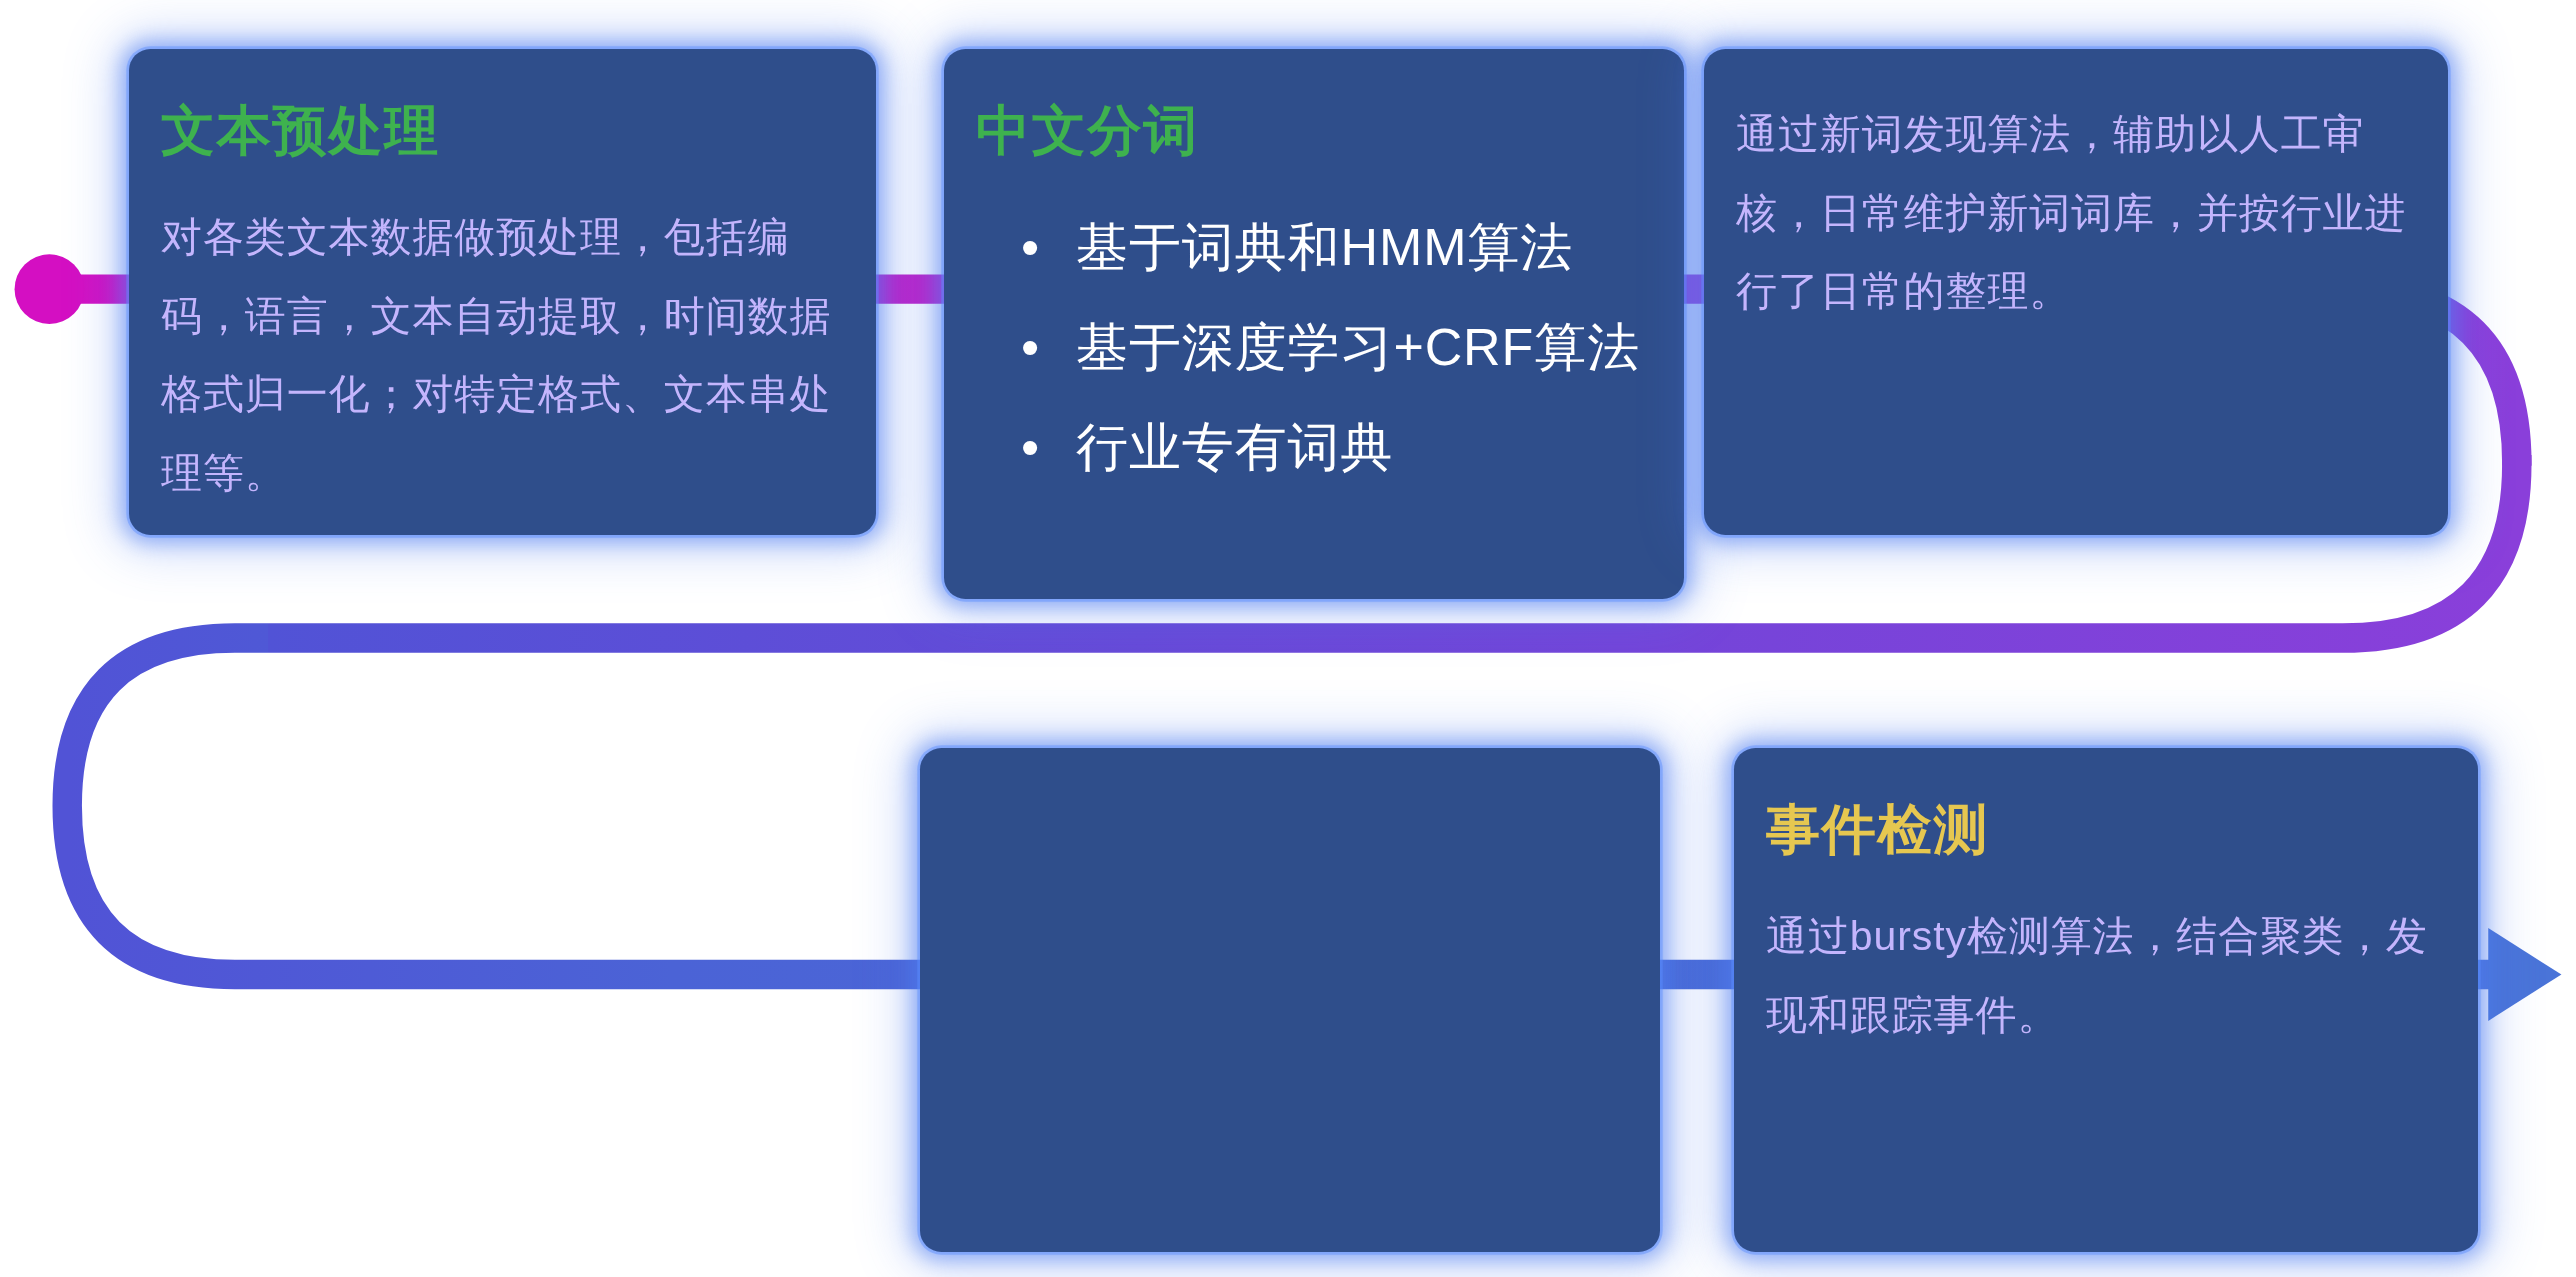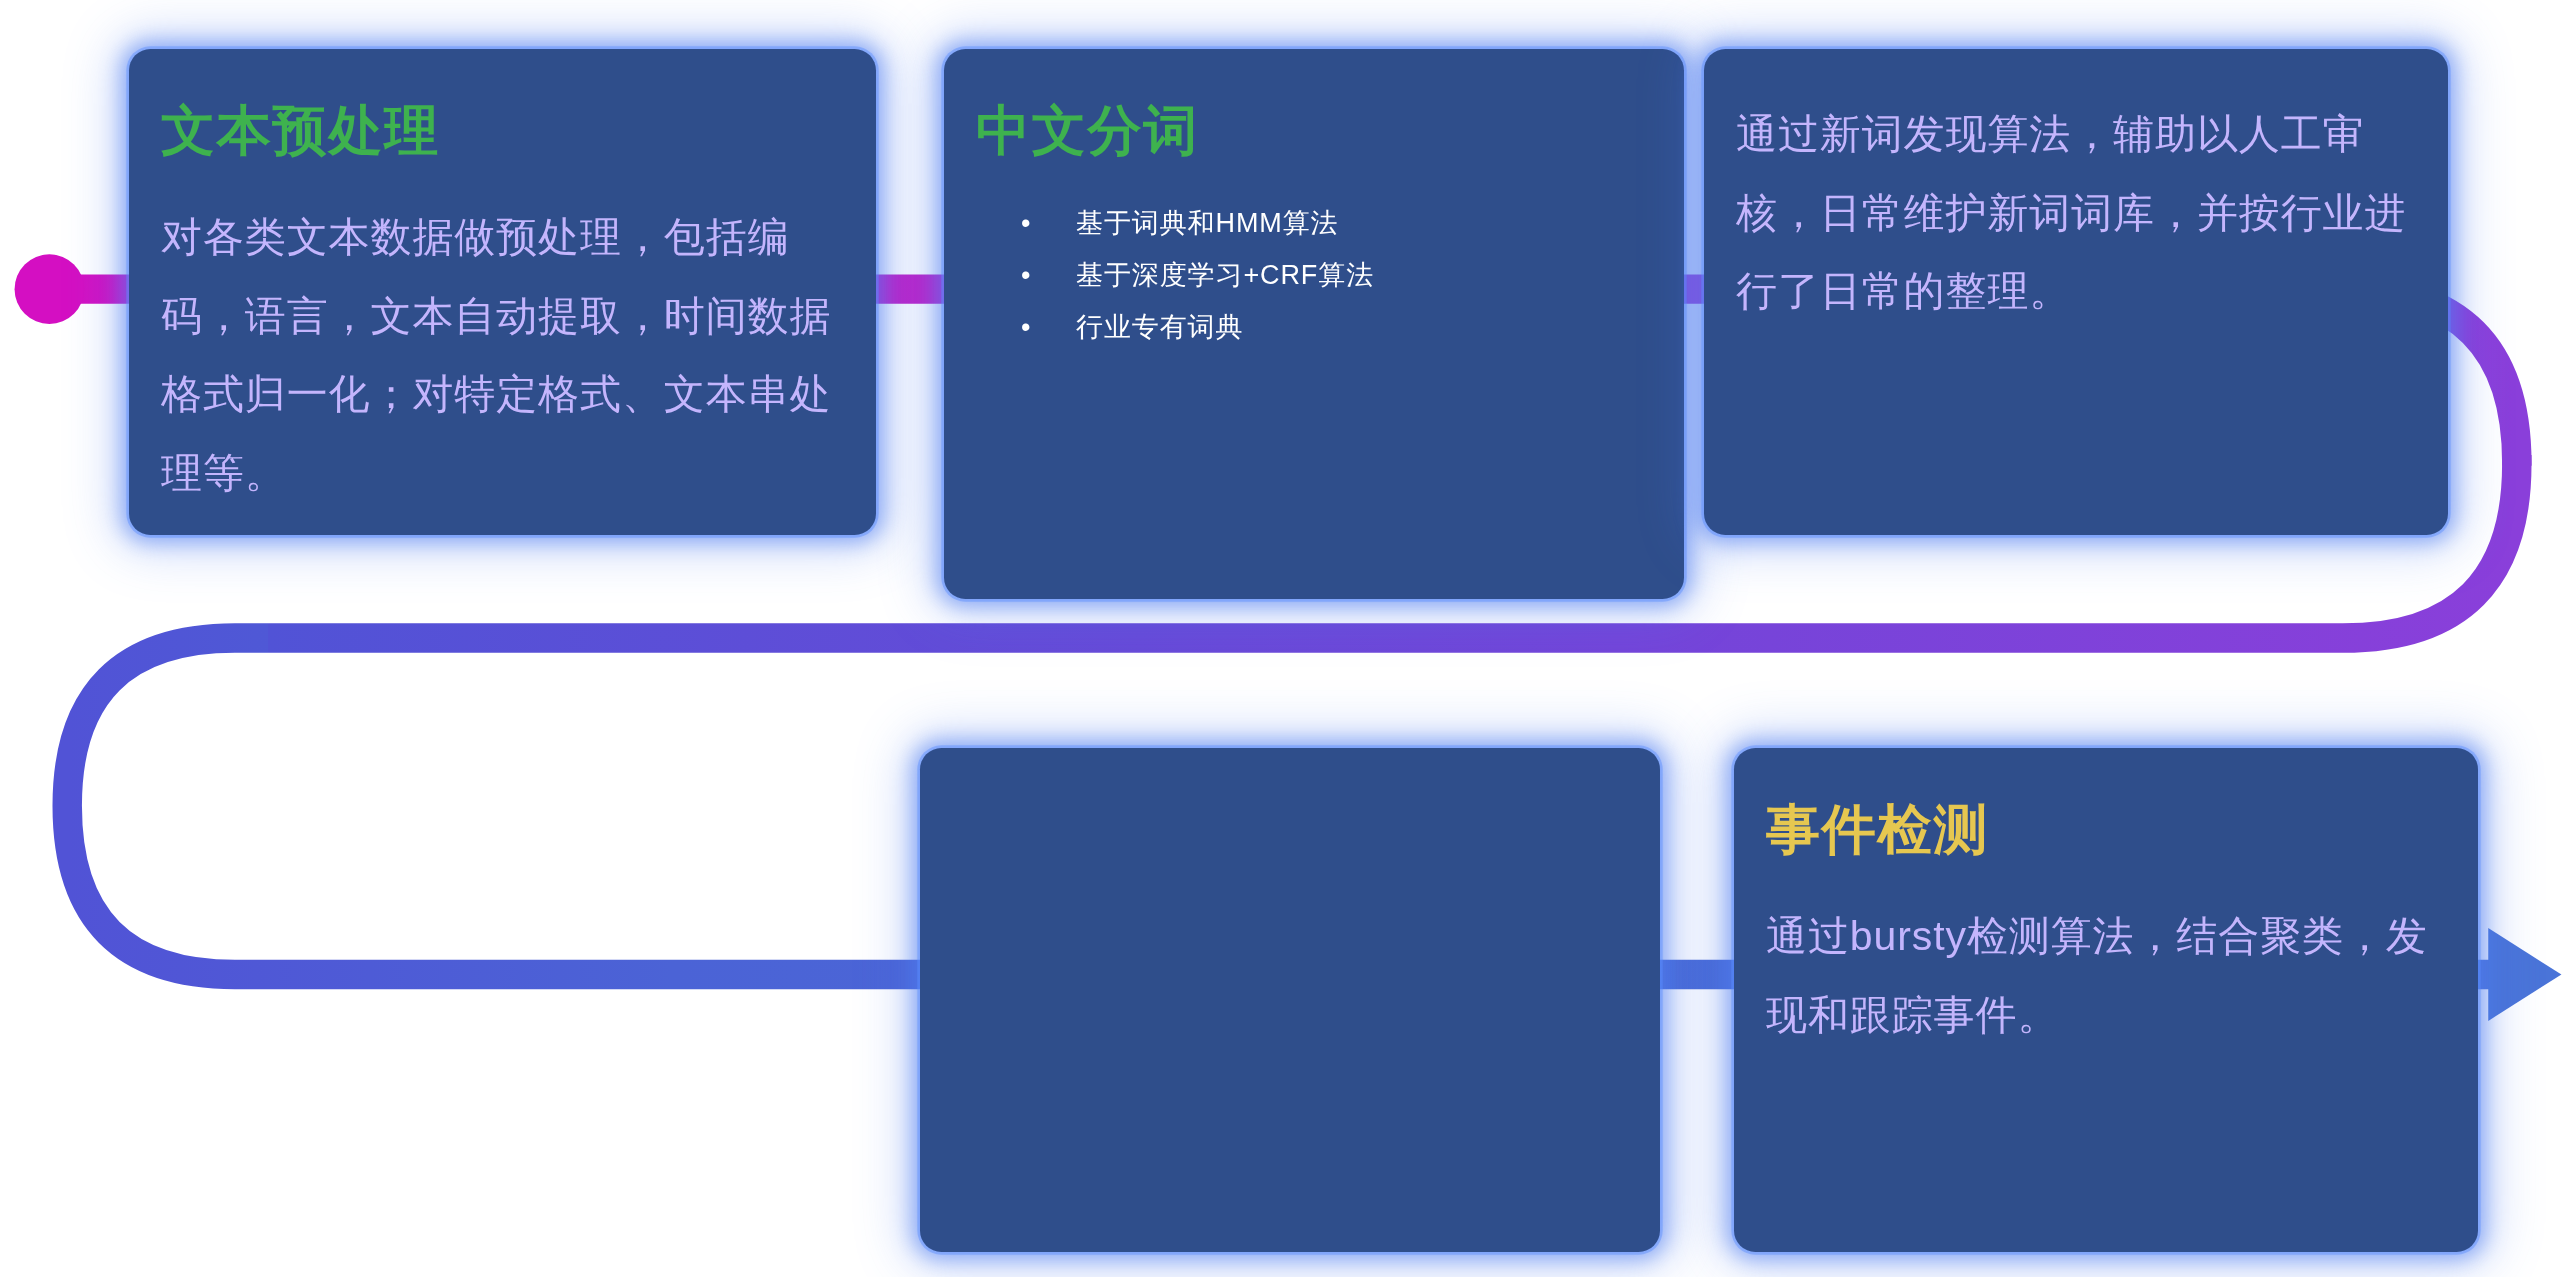--- a/index.html
+++ b/index.html
@@ -39,21 +39,21 @@
     letter-spacing:0.9px;
   }
   .card ul{
     margin:0;
     padding:0 0 0 45px;
     list-style:none;
   }
   .card li{
     position:relative;
     color:#ffffff;
-    font-size:27px;
+    font-size:52px;
     line-height:1.92;
     padding-left:55px;
     letter-spacing:0.9px;
   }
   .card li::before{
     content:"•";
     position:absolute;
     left:0;top:0;
     color:#ffffff;
   }

